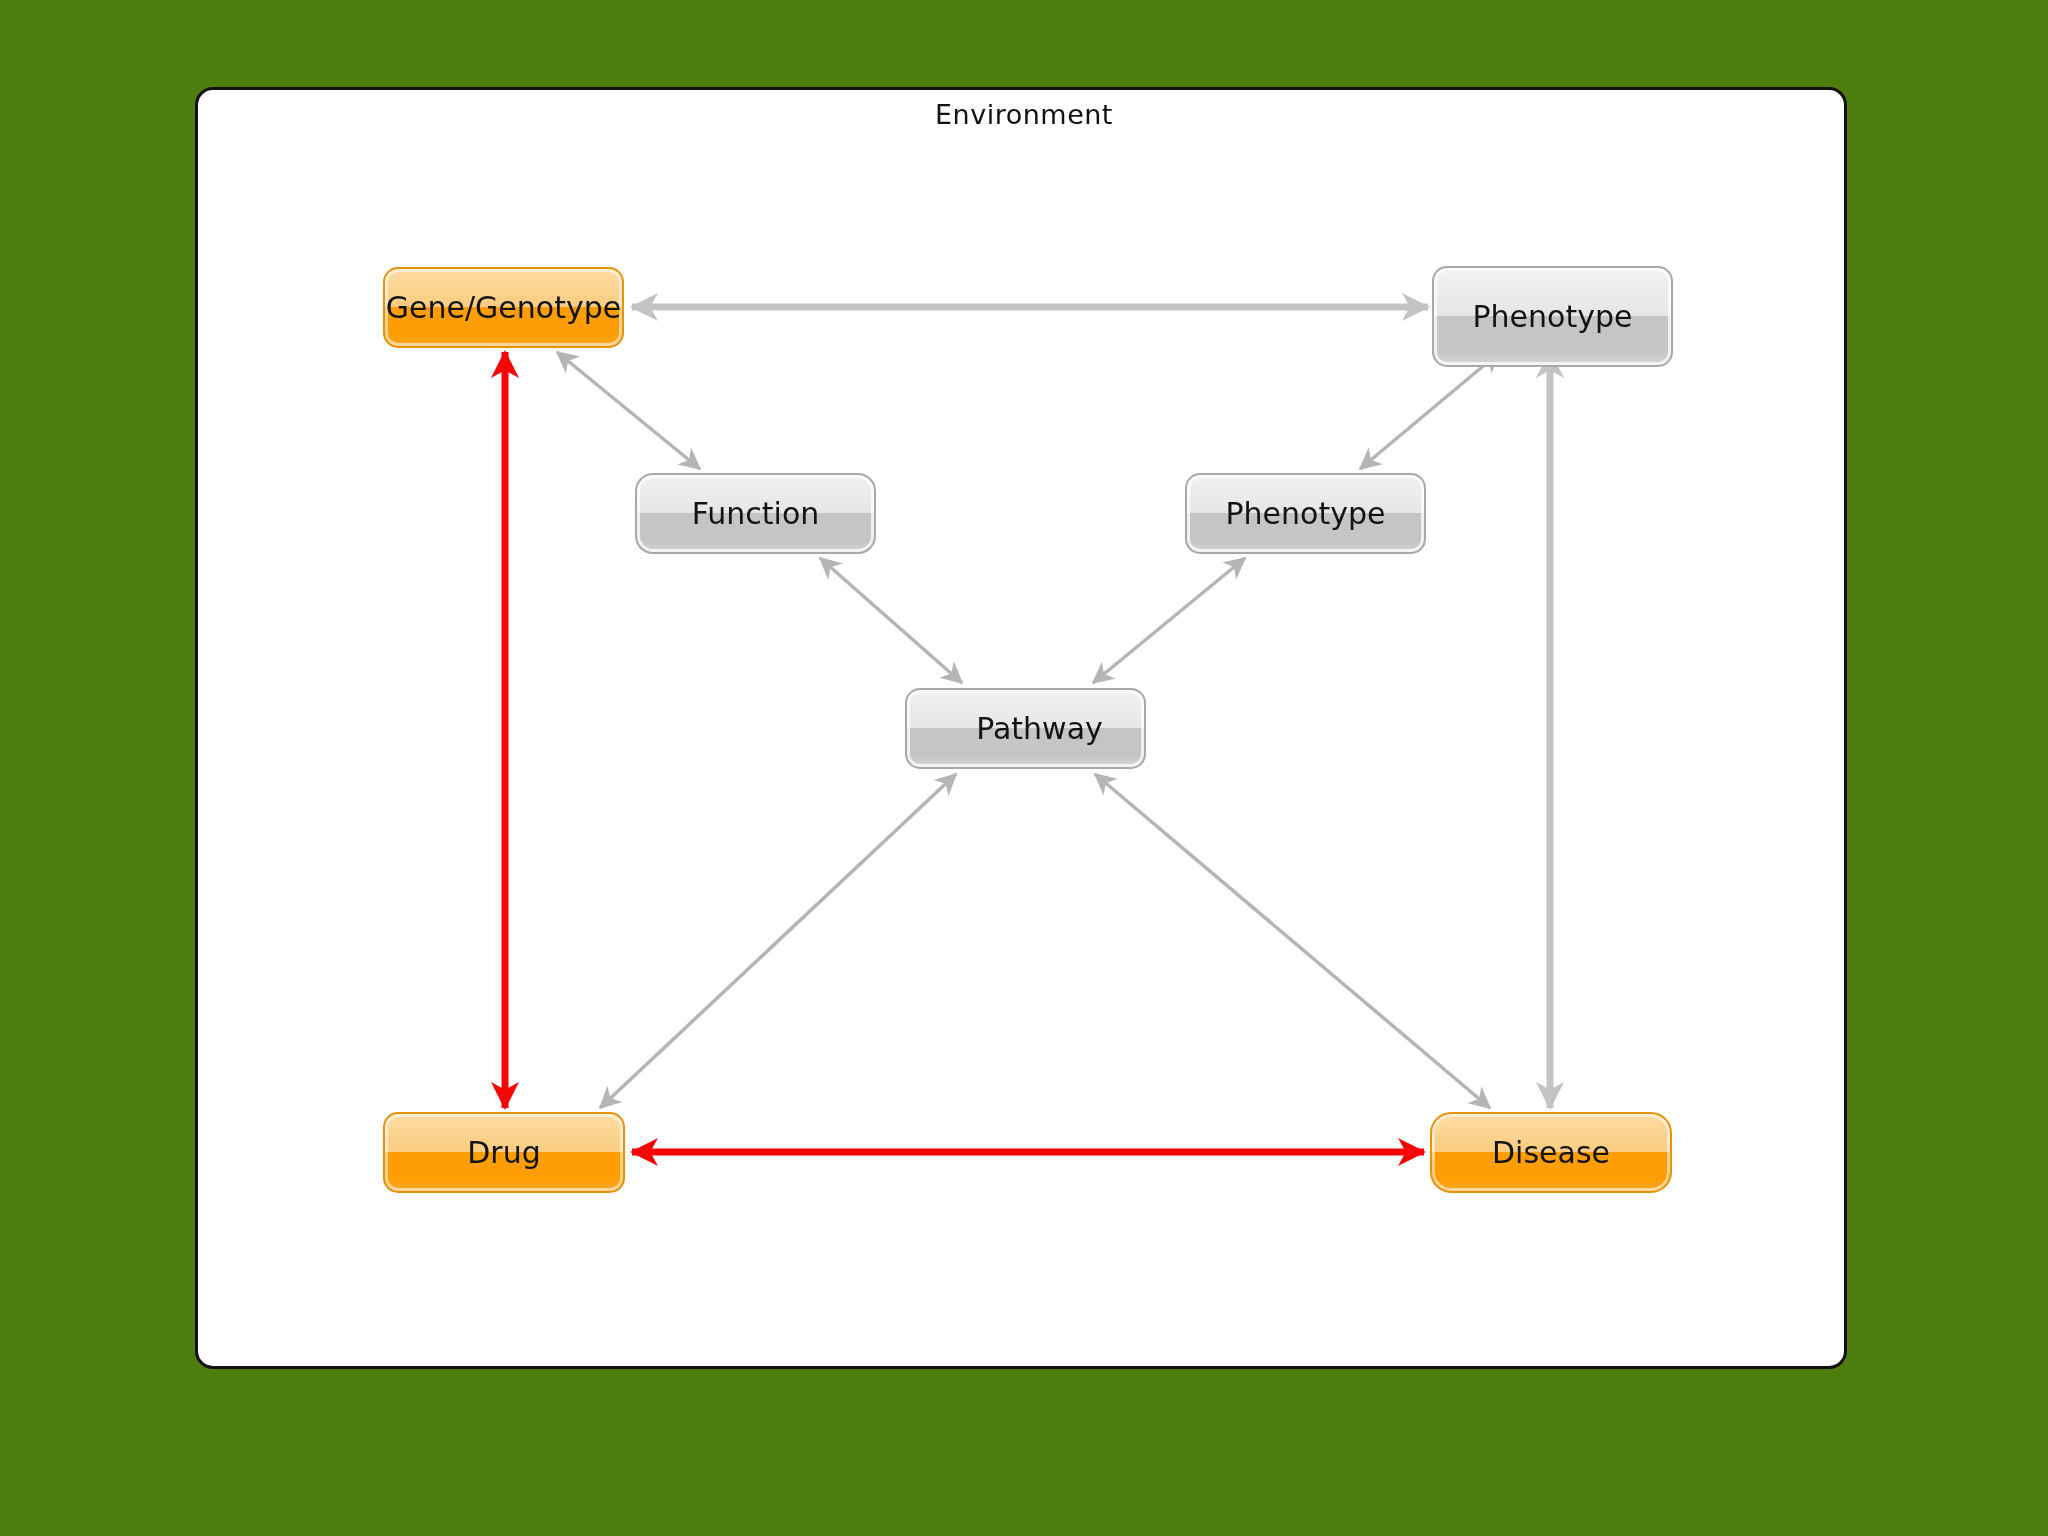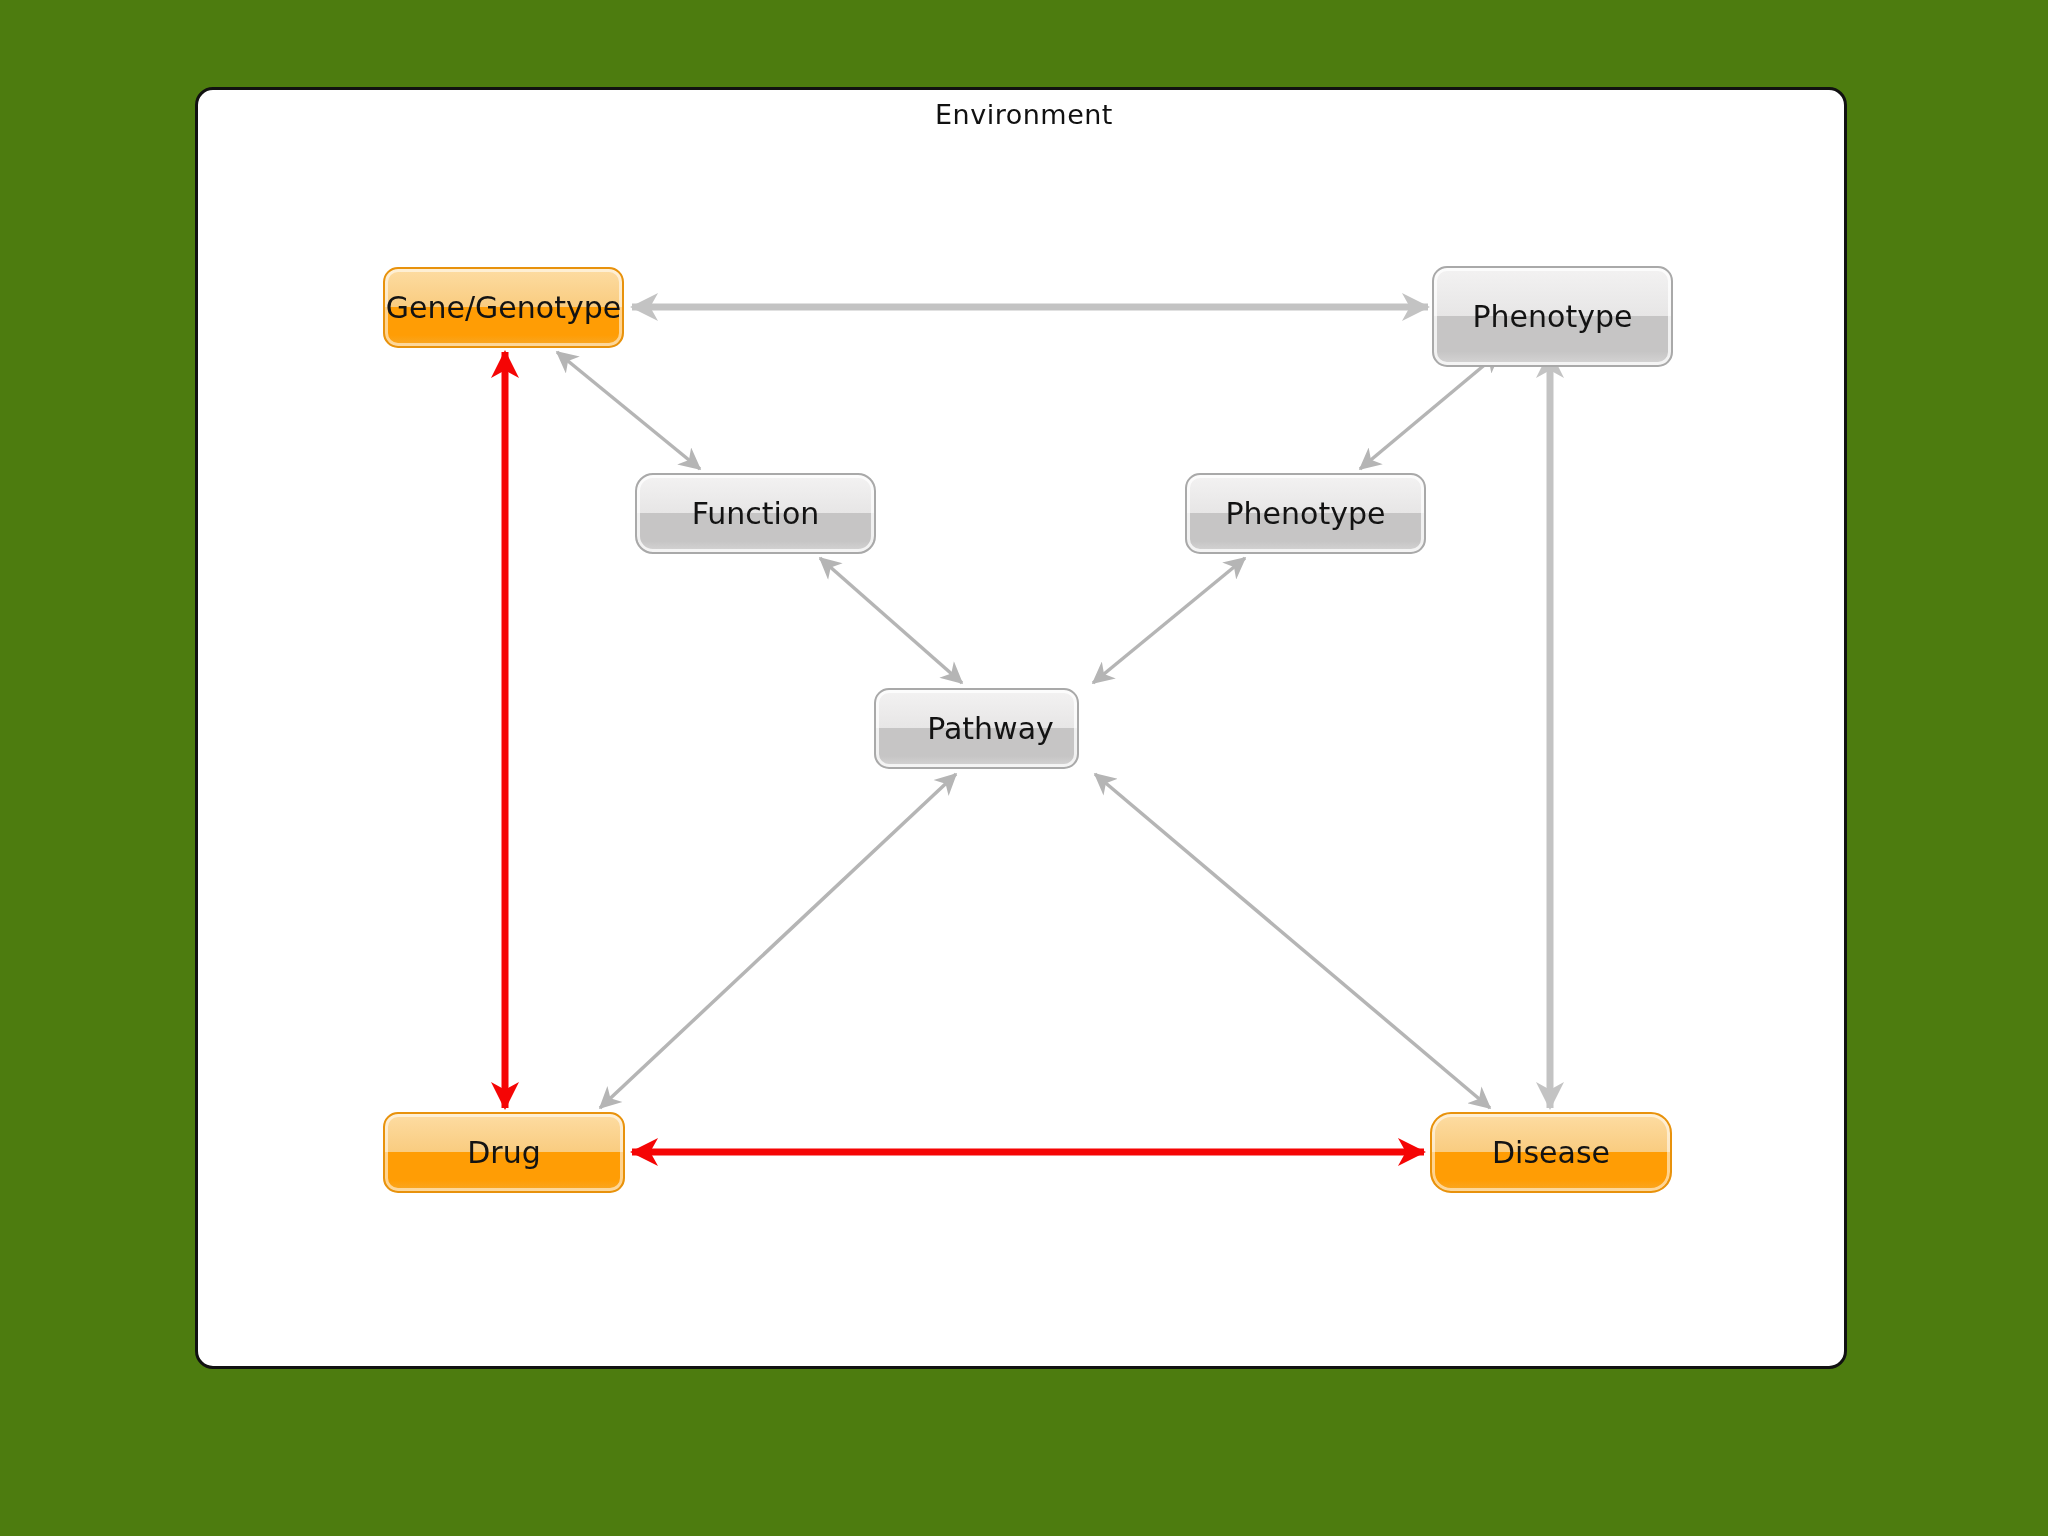--- a/index.html
+++ b/index.html
@@ -69,17 +69,17 @@
       <line x1="820" y1="558" x2="962" y2="683" stroke="#B5B5B5" stroke-width="3.5" marker-end="url(#mkB5B5B5-3_5e)" marker-start="url(#mkB5B5B5-3_5s)"></line>
       <line x1="1245" y1="558" x2="1093" y2="683" stroke="#B5B5B5" stroke-width="3.5" marker-end="url(#mkB5B5B5-3_5e)" marker-start="url(#mkB5B5B5-3_5s)"></line>
       <line x1="600" y1="1108" x2="956" y2="774" stroke="#B5B5B5" stroke-width="3.5" marker-end="url(#mkB5B5B5-3_5e)" marker-start="url(#mkB5B5B5-3_5s)"></line>
       <line x1="1490" y1="1108" x2="1095" y2="774" stroke="#B5B5B5" stroke-width="3.5" marker-end="url(#mkB5B5B5-3_5e)" marker-start="url(#mkB5B5B5-3_5s)"></line>
     </svg>
   <div>
       <div class="node orange" style="left: 383px; top: 267px; width: 241px; height: 81px;">Gene/Genotype</div>
       <div class="node gray" style="left: 1432px; top: 266px; width: 241px; height: 101px;">Phenotype</div>
       <div class="node gray" style="left: 635px; top: 473px; width: 241px; height: 81px; border-radius: 18px;">Function</div>
       <div class="node gray" style="left: 1185px; top: 473px; width: 241px; height: 81px;">Phenotype</div>
-      <div class="node gray" style="left: 874px; top: 688px; width: 205px; height: 81px; padding-left: 28px;">Pathway</div>
+      <div class="node gray" style="left: 905px; top: 688px; width: 241px; height: 81px; padding-left: 28px;">Pathway</div>
       <div class="node orange" style="left: 383px; top: 1112px; width: 242px; height: 81px;">Drug</div>
       <div class="node orange" style="left: 1430px; top: 1112px; width: 242px; height: 81px; border-radius: 21px;">Disease</div>
     </div>
 </div>
 
 </body></html>

